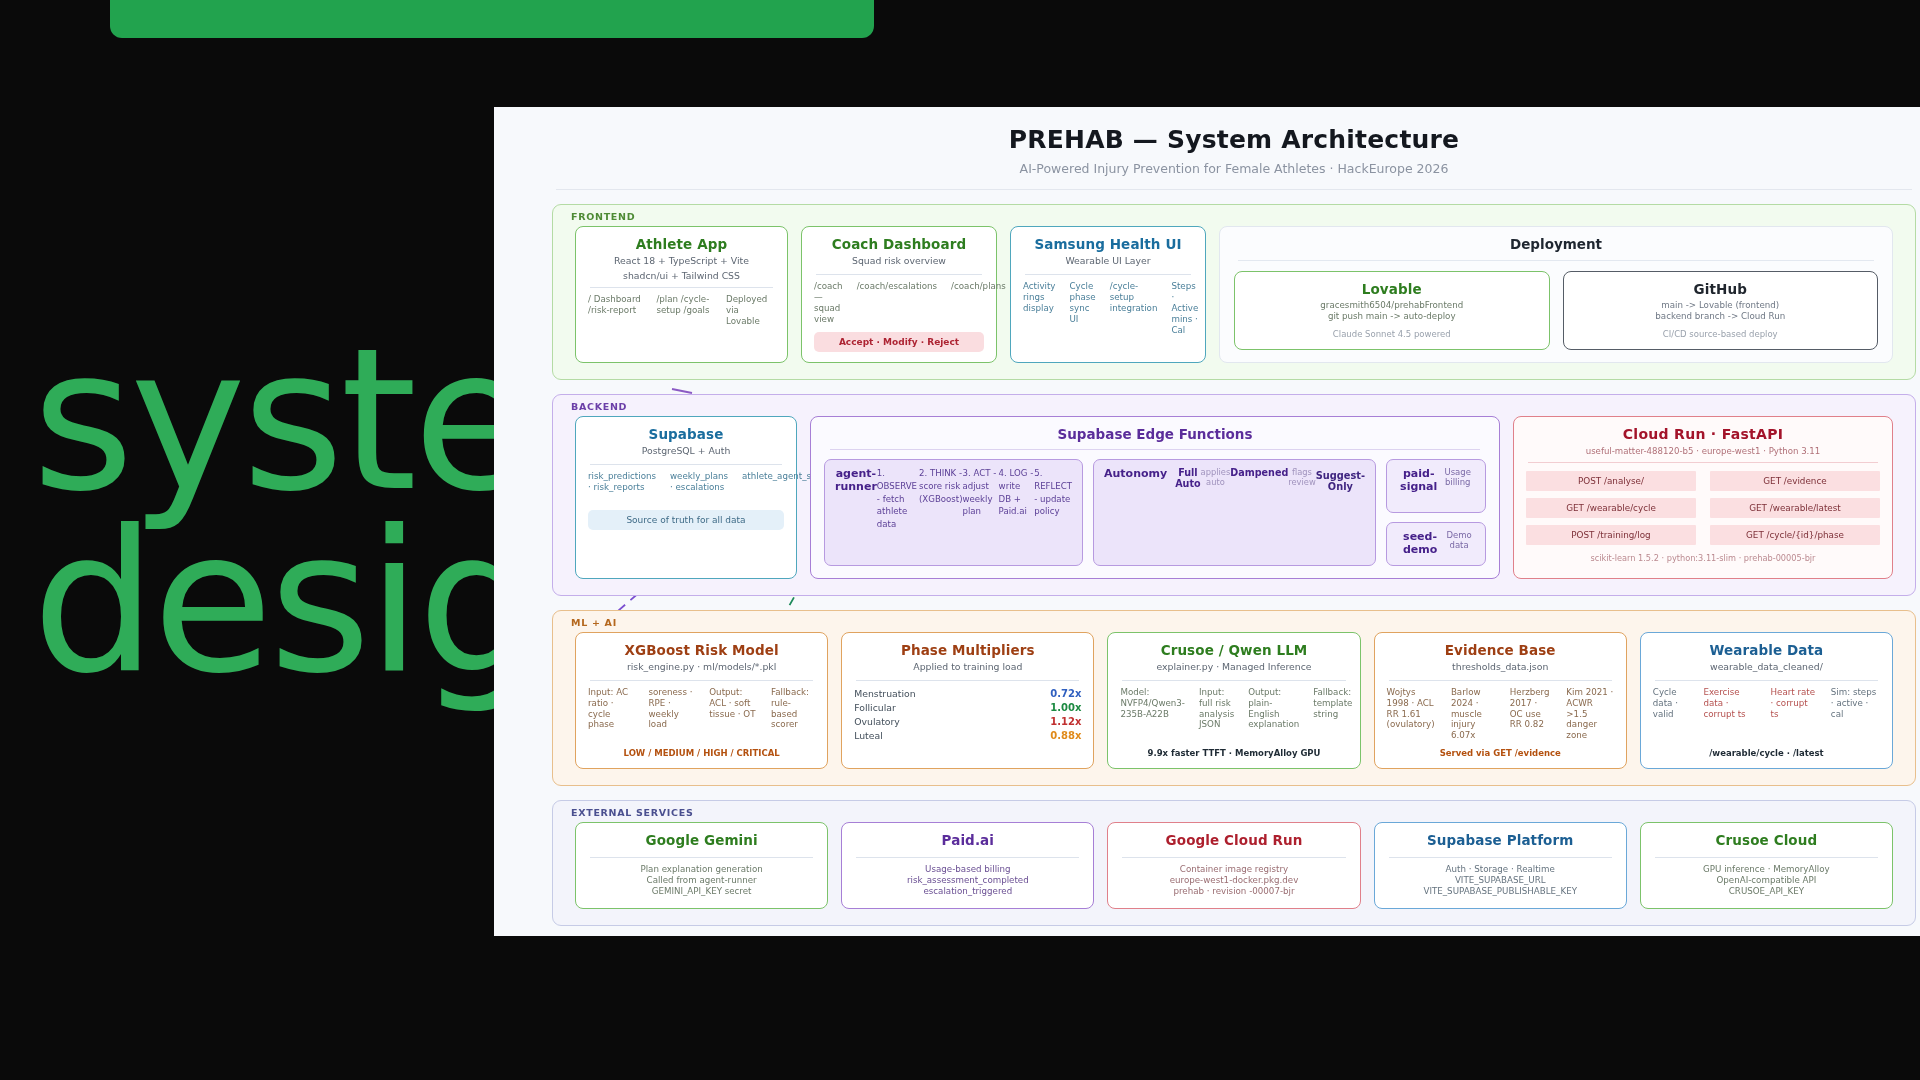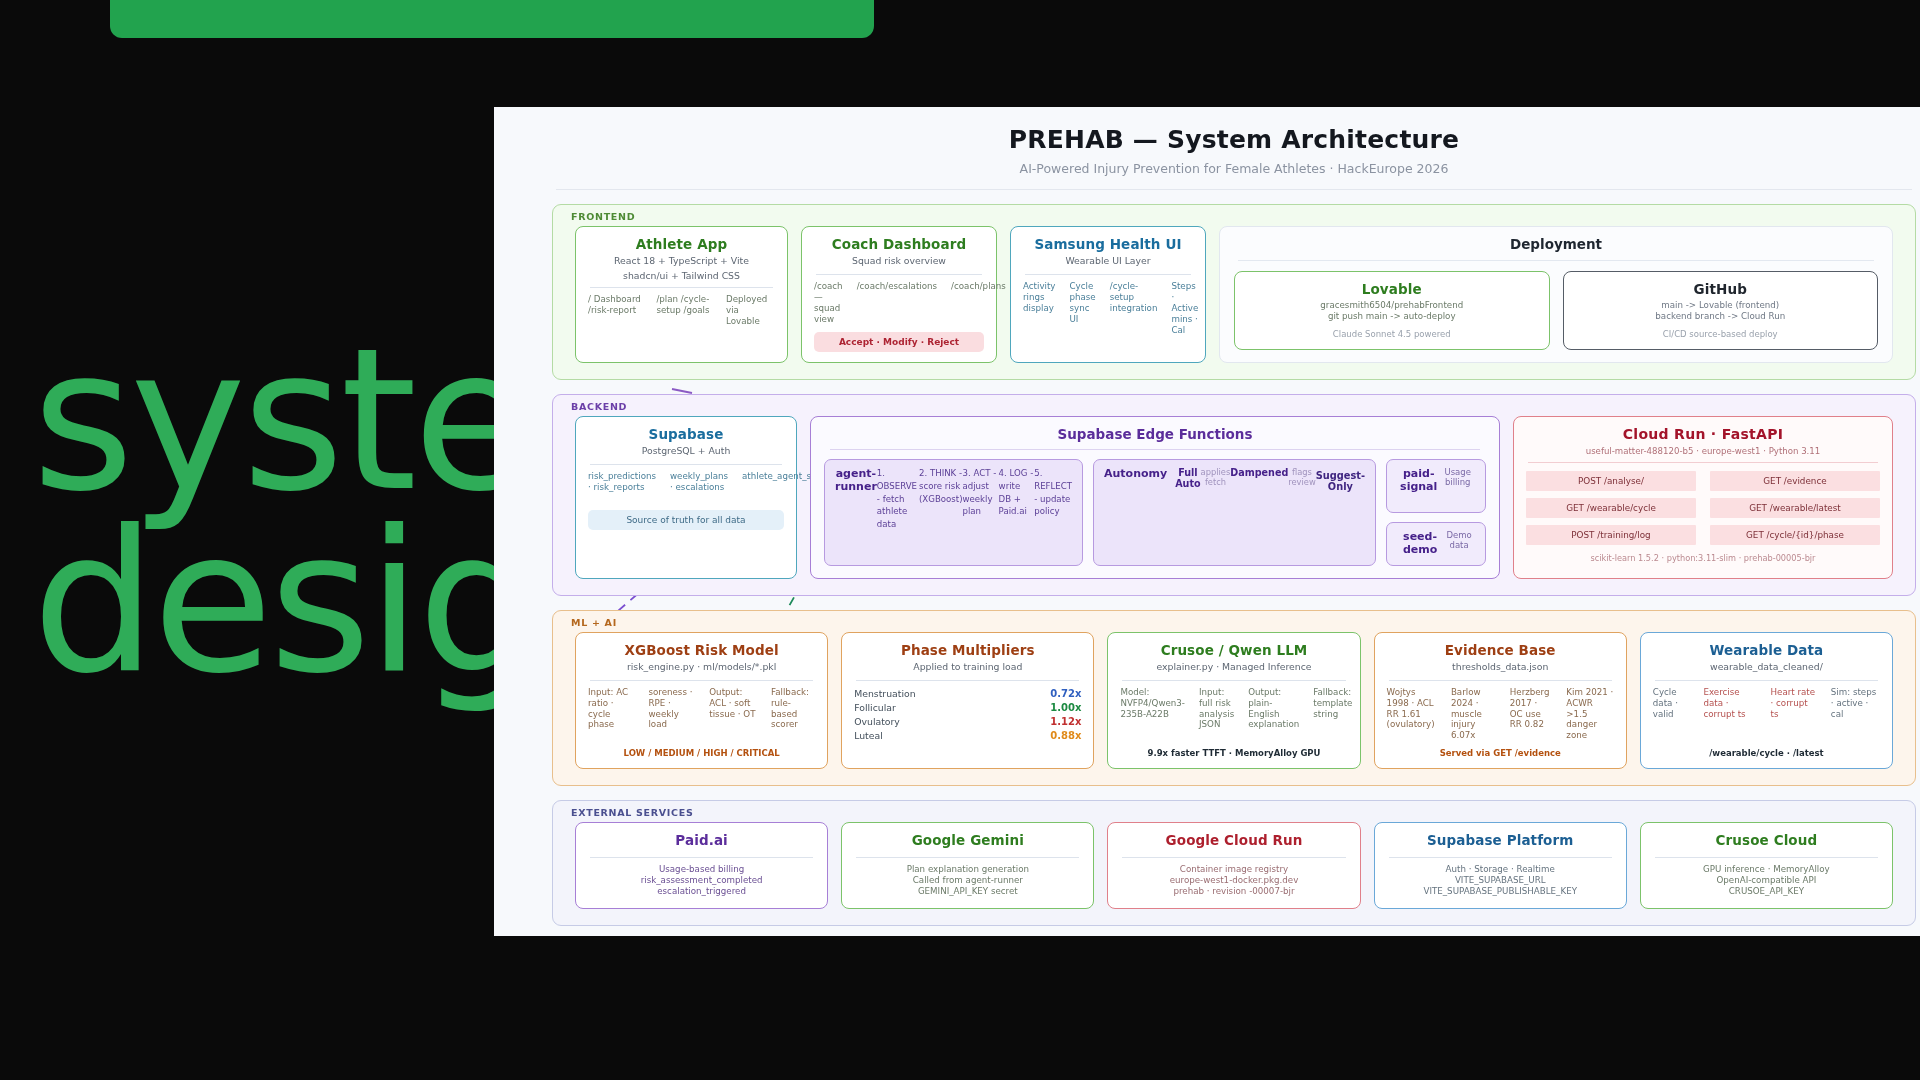--- a/index.html
+++ b/index.html
@@ -306,21 +306,21 @@
               <div class="sc-line">2. THINK - score risk (XGBoost)</div>
               <div class="sc-line">3. ACT - adjust weekly plan</div>
               <div class="sc-line">4. LOG - write DB + Paid.ai</div>
               <div class="sc-line">5. REFLECT - update policy</div>
             </div>
 
             <div class="subcard" style="flex:0 0 98px;">
               <div class="sc-title">Autonomy</div>
               <div class="sc-rule"></div>
               <div class="sc-strong">Full Auto</div>
-              <div class="sc-muted">applies fetch</div>
+              <div class="sc-muted">applies auto</div>
               <div class="sc-strong">Dampened</div>
               <div class="sc-muted">flags review</div>
               <div class="sc-center" style="margin-top:3px;">Suggest-Only</div>
             </div>
 
             <div class="stack">
               <div class="subcard">
                 <div class="sc-title" style="margin-bottom:12px;">paid-signal</div>
                 <div class="sc-sub">Usage billing</div>
               </div>
@@ -434,34 +434,34 @@
           <div class="footnote" style="color:#1e2a34;">/wearable/cycle · /latest</div>
         </div>
 
       </div>
     </div>
 
     <div class="layer ext">
       <div class="layer-label">EXTERNAL SERVICES</div>
       <div class="row" style="margin-top:4px;">
 
+        <div class="card g">
+          <div class="card-title">Google Gemini</div>
+          <div class="card-rule"></div>
+          <div class="line c">Plan explanation generation</div>
+          <div class="line c">Called from agent-runner</div>
+          <div class="line c">GEMINI_API_KEY secret</div>
+        </div>
+
         <div class="card pu">
           <div class="card-title">Paid.ai</div>
           <div class="card-rule"></div>
           <div class="line c">Usage-based billing</div>
           <div class="line c">risk_assessment_completed</div>
           <div class="line c">escalation_triggered</div>
-        </div>
-
-        <div class="card g">
-          <div class="card-title">Google Gemini</div>
-          <div class="card-rule"></div>
-          <div class="line c">Plan explanation generation</div>
-          <div class="line c">Called from agent-runner</div>
-          <div class="line c">GEMINI_API_KEY secret</div>
         </div>
 
         <div class="card rd">
           <div class="card-title">Google Cloud Run</div>
           <div class="card-rule"></div>
           <div class="line c">Container image registry</div>
           <div class="line c">europe-west1-docker.pkg.dev</div>
           <div class="line c">prehab · revision -00007-bjr</div>
         </div>
 

